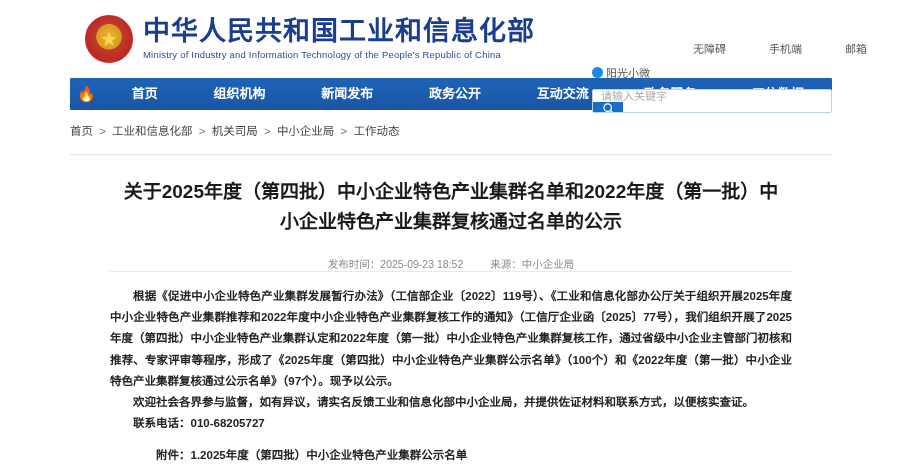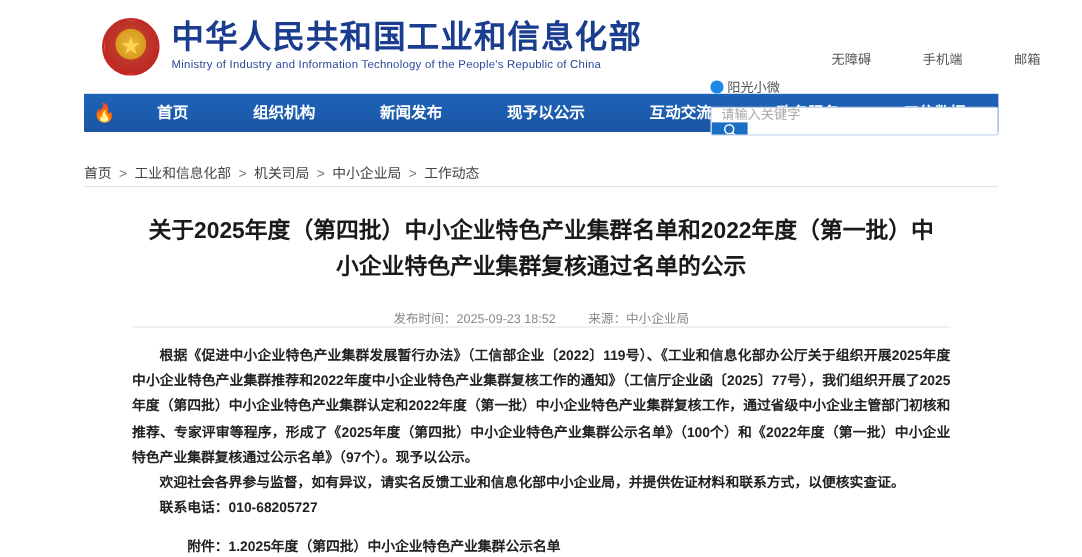--- a/index.html
+++ b/index.html
@@ -154,24 +154,24 @@
     font-weight: bold;
     text-decoration: none;
     padding: 0 6px;
     line-height: 32px;
     cursor: pointer;
     white-space: nowrap;
   }
 
   
   .breadcrumb {
-    margin: 25px 70px 0 70px;
+    margin: 12px 70px 0 70px;
     font-size: 11.5px;
     color: #444;
-    padding-bottom: 4px;
+    padding-bottom: 16px;
     border-bottom: 1px solid #e3e3e3;
   }
   .breadcrumb .sep { color: #777; margin: 0 3px; }
   .breadcrumb .crumb { color: #444; text-decoration: none; cursor: pointer; }
 
   
   .article {
     margin: 0 110px;
     padding-top: 22px;
   }
@@ -244,21 +244,21 @@
       </div>
     </div>
   </div>
 
   <div class="navbar">
     <div class="nav-home-icon">🔥</div>
     <div class="nav-items">
       <a class="nav-item">首页</a>
       <a class="nav-item">组织机构</a>
       <a class="nav-item">新闻发布</a>
-      <a class="nav-item">现予以公示</a>
+      <a class="nav-item">政务公开</a>
       <a class="nav-item">互动交流</a>
       <a class="nav-item">政务服务</a>
       <a class="nav-item">工信数据</a>
     </div>
   </div>
 
   <div class="breadcrumb">
     <a class="crumb">首页</a>
     <span class="sep">&gt;</span>
     <a class="crumb">工业和信息化部</a>

